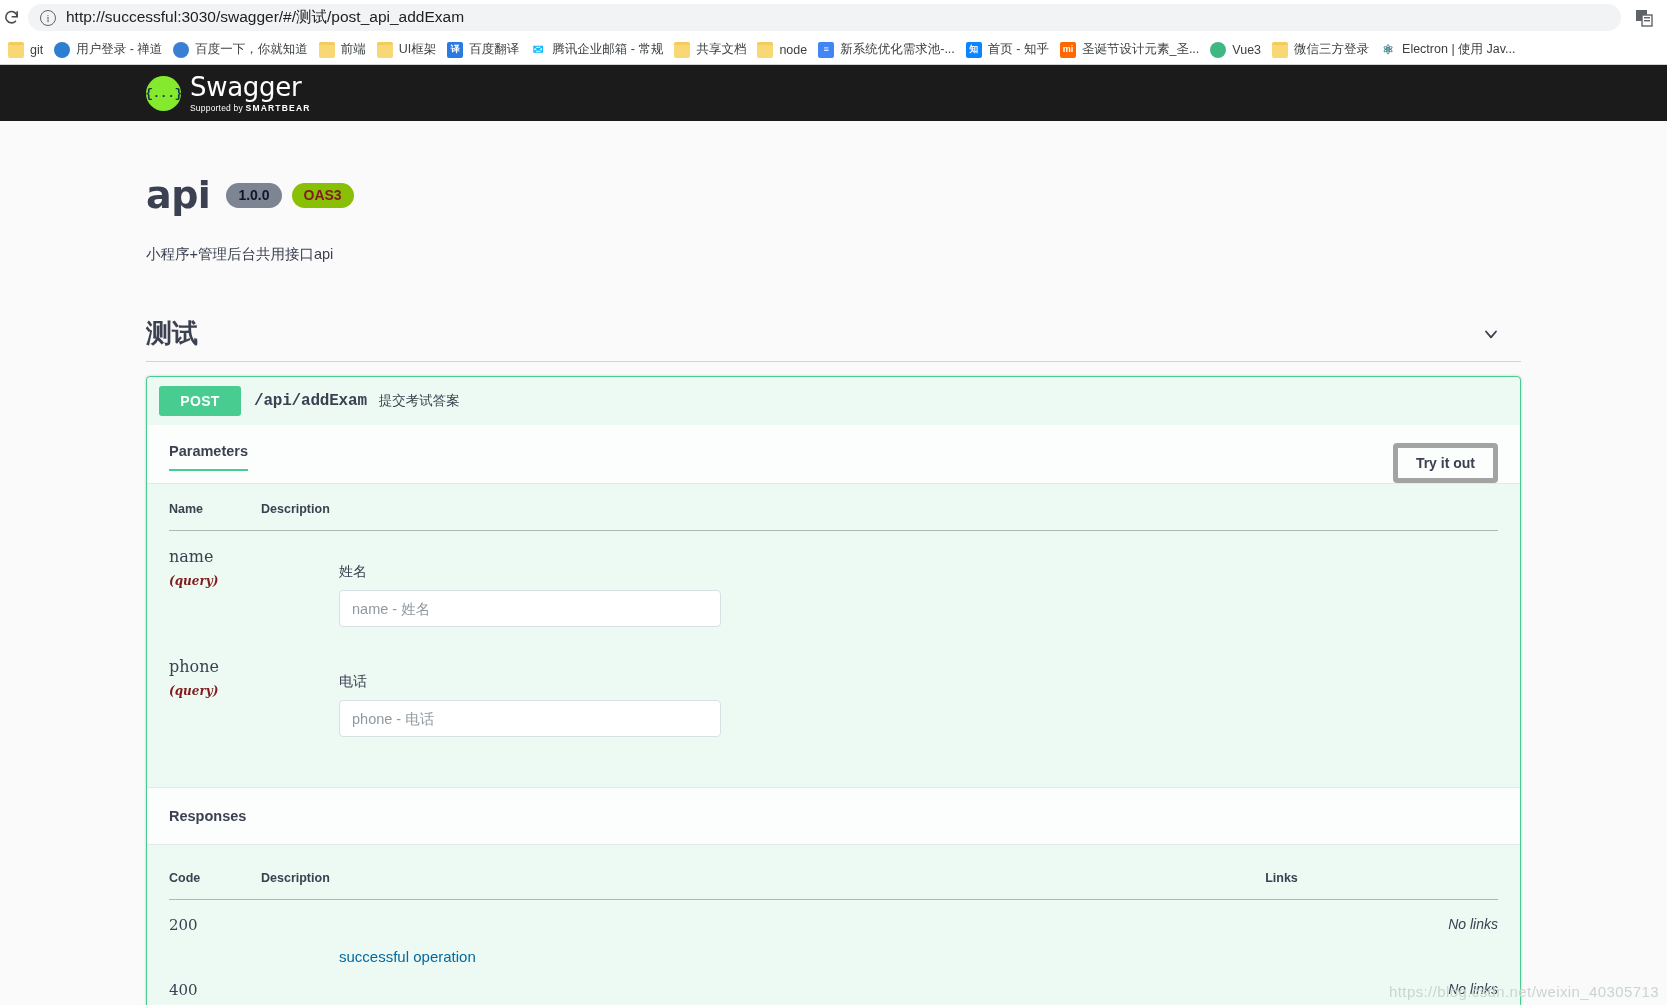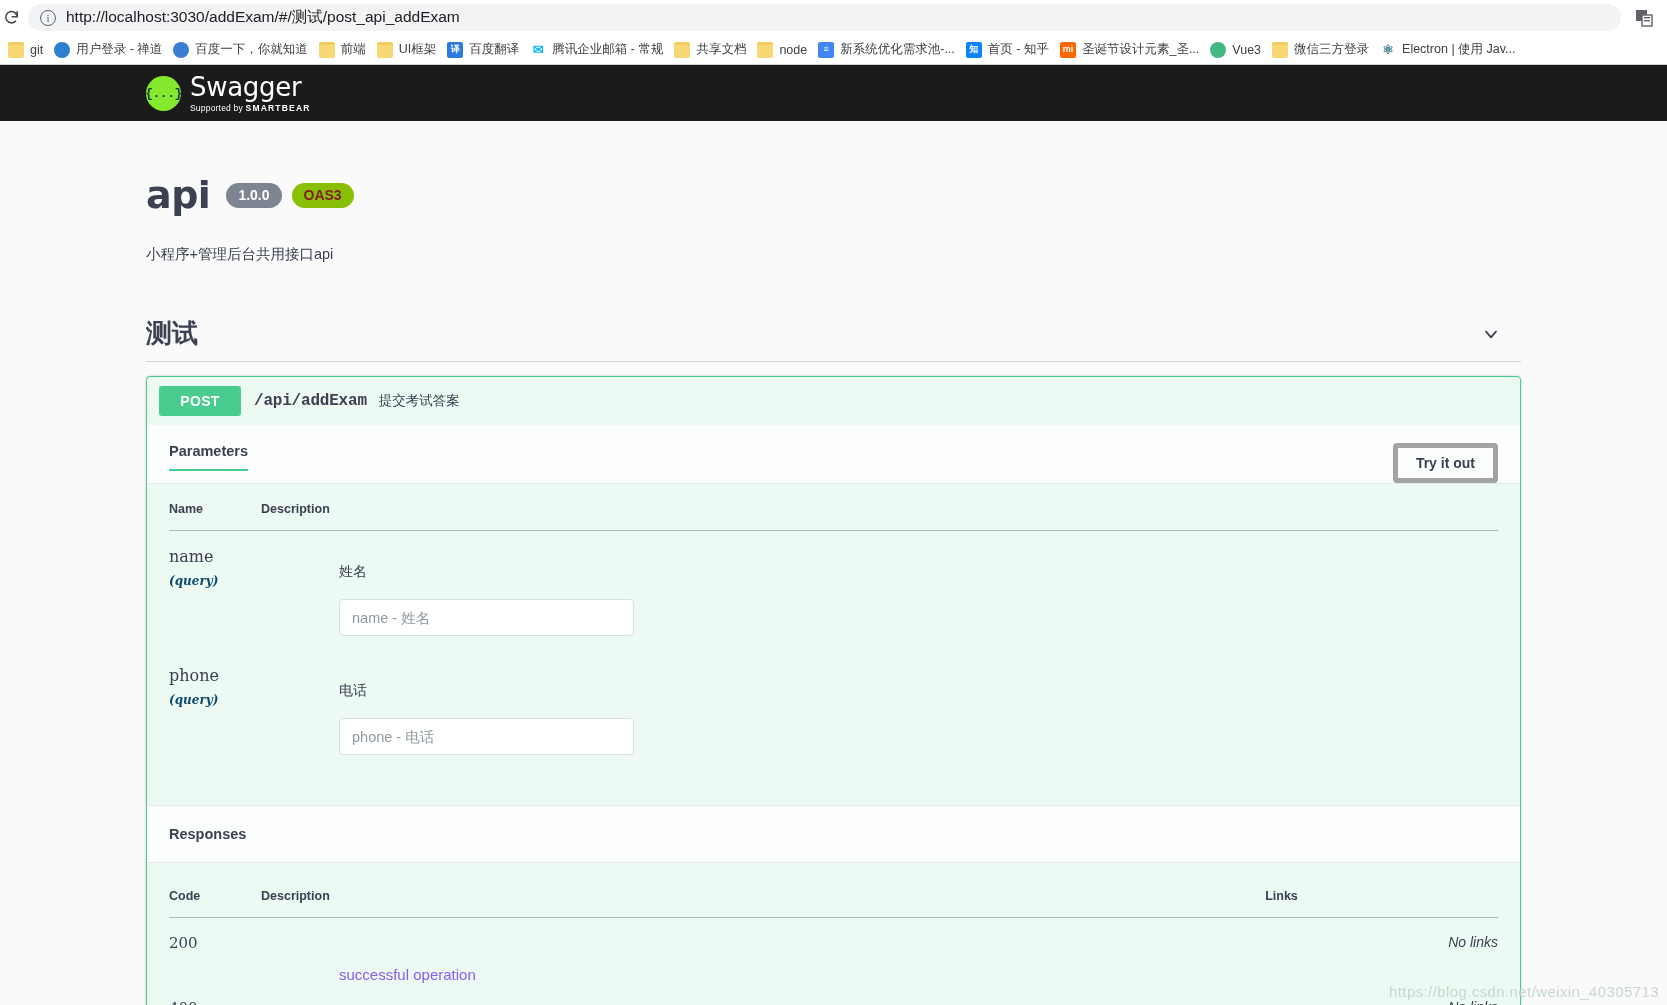--- a/index.html
+++ b/index.html
@@ -188,21 +188,21 @@
   }
   .api-title {
     font-size: 38px;
     color: #3b4151;
     font-family: "DejaVu Sans", sans-serif;
     font-weight: 600;
     letter-spacing: -0.5px;
   }
   .badge-version {
     background: #7d8492;
-    color: #ffffff;
+    color: #0f172a;
     font-size: 14px;
     font-weight: bold;
     border-radius: 57px;
     padding: 4px 12px 5px;
     margin-left: 16px;
     font-family: "Liberation Sans", sans-serif;
   }
   .badge-oas {
     background: #89bf04;
     color: #7f1d1d;
@@ -344,33 +344,33 @@
     font-family: "DejaVu Serif", serif;
     font-size: 16px;
     color: #3b4151;
     line-height: 1.3;
   }
   .param-in {
     font-family: "DejaVu Serif", serif;
     font-style: italic;
     font-weight: bold;
     font-size: 12px;
-    color: #0c4a6e;
+    color: #7f1d1d;
     margin-top: 6px;
   }
   .param-desc {
     font-size: 14px;
     color: #3b4151;
     padding-left: 78px;
     padding-top: 16px;
   }
   .param-input {
     display: block;
-    margin: 18px 0 14px 78px;
-    width: 295px;
+    margin: 9px 0 14px 78px;
+    width: 382px;
     height: 37px;
     border: 1px solid #d9e0e3;
     border-radius: 4px;
     background: #ffffff;
     padding: 8px 12px;
     font-size: 14.5px;
     color: #3b4151;
     font-family: "Liberation Sans", sans-serif;
   }
   .param-input::placeholder { color: #8f9aa0; }
@@ -389,21 +389,21 @@
     padding: 26px 22px 10px 22px;
   }
   .resp-code {
     font-family: "DejaVu Serif", serif;
     font-size: 15px;
     color: #3b4151;
     width: 92px;
   }
   .resp-desc {
     font-size: 15px;
-    color: #8b5cf6;
+    color: #0369a1;
     padding-left: 78px;
     padding-top: 32px;
   }
   .resp-links {
     text-align: right;
     font-style: italic;
     font-size: 14px;
     color: #3b4151;
     padding-top: 16px;
     white-space: nowrap;
@@ -445,21 +445,21 @@
   <div class="url-bar-row">
     <div class="reload-icon">
       <svg width="17" height="17" viewBox="0 0 24 24" fill="none" stroke="#4a4a4a" stroke-width="2.2" stroke-linecap="round" stroke-linejoin="round">
         <path d="M20 11a8 8 0 1 0-2.3 6.2"></path>
         <polyline points="20 4 20 11 13 11"></polyline>
       </svg>
     </div>
 
     <div class="url-field">
       <span class="info-icon">i</span>
-      <span class="url-text">http://localhost:3030/addExam/#/测试/post_api_addExam</span>
+      <span class="url-text">http://successful:3030/swagger/#/测试/post_api_addExam</span>
     </div>
 
     <div class="chrome-right-icon">
       <svg width="18" height="18" viewBox="0 0 18 18">
         <rect x="1" y="1" width="11" height="11" fill="#5f6368"></rect>
         <rect x="7" y="6" width="10" height="11" fill="#ffffff" stroke="#5f6368" stroke-width="1.4"></rect>
         <rect x="9" y="8" width="6" height="1.4" fill="#5f6368"></rect>
         <rect x="9" y="11" width="6" height="1.4" fill="#5f6368"></rect>
       </svg>
     </div>

